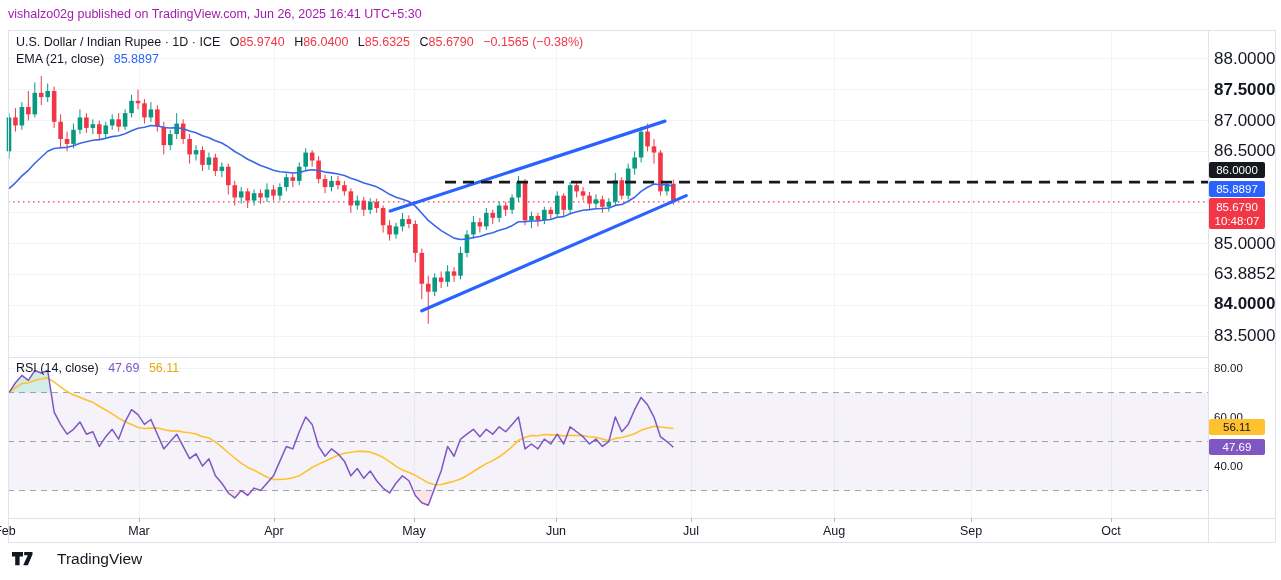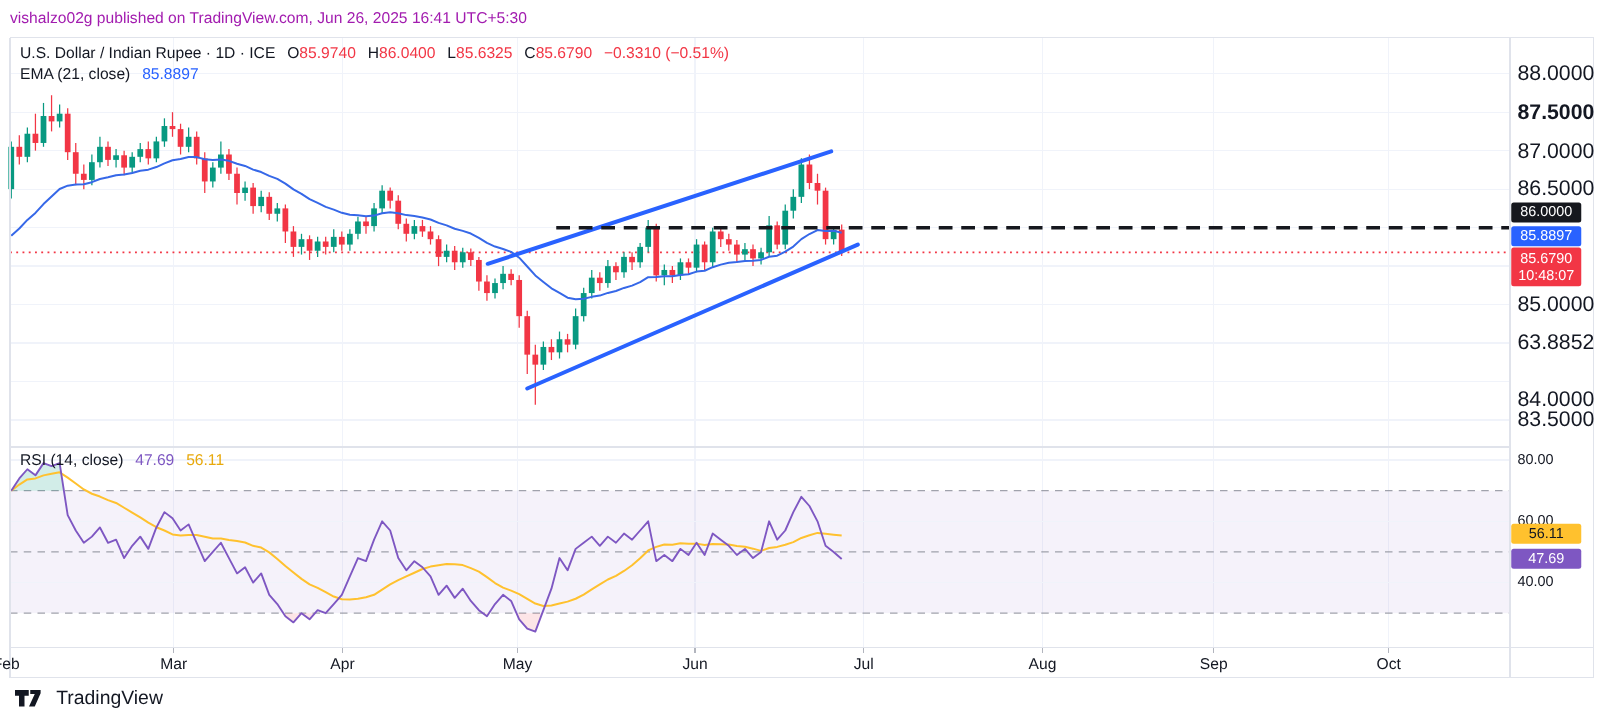--- a/index.html
+++ b/index.html
@@ -16,21 +16,21 @@
   .val-yellow{color:#E8A90C;}
   .lbl{color:#131722;}
   .axis-label{position:absolute;left:1214px;font-size:17px;color:#131722;line-height:16px;}
   .rsi-axis-label{position:absolute;left:1214px;font-size:11.5px;color:#131722;line-height:16px;}
   .badge{position:absolute;left:1209px;width:56px;border-radius:2px;text-align:center;
          font-size:11.5px;line-height:16px;}
   .badge .sub{display:block;margin-top:-2px;}
   .month-label{position:absolute;font-size:12.5px;font-weight:500;color:#131722;transform:translateX(-50%);top:6px;}
   #time-axis{position:absolute;left:0;top:518px;width:1208px;height:24px;}
   #price-axis{position:absolute;left:1208px;top:30px;width:73px;height:512px;}
-  #footer-logo{position:absolute;left:12px;top:550px;display:flex;align-items:center;gap:12px;}
+  #footer-logo{position:absolute;left:12px;top:550px;display:flex;align-items:center;gap:24px;}
   #footer-logo .logo-text{font-size:15.5px;font-weight:500;color:#131722;}
 </style>
 </head>
 <body>
 
 <div id="page">
 
   <div id="attribution" class="abs">vishalzo02g published on TradingView.com, Jun 26, 2025 16:41 UTC+5:30</div>
 
   <svg id="chart-svg" width="1281" height="580">
@@ -297,21 +297,21 @@
       <line x1="971" y1="518" x2="971" y2="522" stroke="#B2B5BE" stroke-width="1" shape-rendering="crispEdges"></line>
       <line x1="1111" y1="518" x2="1111" y2="522" stroke="#B2B5BE" stroke-width="1" shape-rendering="crispEdges"></line>
     </svg>
 
   <div class="hdr-line abs" style="top:35px;">
     <span>U.S. Dollar / Indian Rupee · 1D · ICE</span><span class="sep"></span>
     <span class="lbl">O</span><span class="val-red">85.9740</span><span class="sep"></span>
     <span class="lbl">H</span><span class="val-red">86.0400</span><span class="sep"></span>
     <span class="lbl">L</span><span class="val-red">85.6325</span><span class="sep"></span>
     <span class="lbl">C</span><span class="val-red">85.6790</span><span class="sep"></span>
-    <span class="val-red">−0.3310 (−0.51%)</span>
+    <span class="val-red">−0.1565 (−0.38%)</span>
   </div>
   <div class="hdr-line abs" style="top:52px;">
     <span class="lbl">EMA (21, close)</span><span class="sep"></span>
     <span class="val-blue">85.8897</span>
   </div>
   <div class="hdr-line abs" style="top:361px;">
     <span class="lbl">RSI (14, close)</span><span class="sep"></span>
     <span class="val-purple">47.69</span><span class="sep"></span>
     <span class="val-yellow">56.11</span>
   </div>
@@ -336,21 +336,21 @@
     </svg>
     <span class="logo-text">TradingView</span>
   </div>
 
 <div class="axis-label" style="top: 50.9435px;">88.0000</div>
     <div class="axis-label" style="top: 81.7345px; font-weight: bold;">87.5000</div>
     <div class="axis-label" style="top: 112.525px;">87.0000</div>
     <div class="axis-label" style="top: 143.316px;">86.5000</div>
     <div class="axis-label" style="top: 235.689px;">85.0000</div>
     <div class="axis-label" style="top: 266.48px;">63.8852</div>
-    <div class="axis-label" style="top: 312px;">84.0000</div>
+    <div class="axis-label" style="top: 296px; font-weight: bold;">84.0000</div>
     <div class="axis-label" style="top: 328.062px;">83.5000</div>
     <div class="rsi-axis-label" style="top: 360.046px;">80.00</div>
     <div class="rsi-axis-label" style="top: 409.051px;">60.00</div>
     <div class="rsi-axis-label" style="top: 458.055px;">40.00</div>
     <div class="badge" style="top: 162.4px; background: rgb(22, 24, 30); color: rgb(255, 255, 255);">86.0000</div>
     <div class="badge" style="top: 180.9px; background: rgb(41, 98, 255); color: rgb(255, 255, 255);">85.8897</div>
     <div class="badge" style="top: 198.4px; background: rgb(242, 54, 69); color: rgb(255, 255, 255); height: 30px; padding-top: 1px;"><span>85.6790</span><span class="sub">10:48:07</span></div>
     <div class="badge" style="top: 418.582px; background: rgb(255, 193, 46); color: rgb(19, 23, 34);">56.11</div>
     <div class="badge" style="top: 439.213px; background: rgb(126, 87, 194); color: rgb(255, 255, 255);">47.69</div>
   </div>

